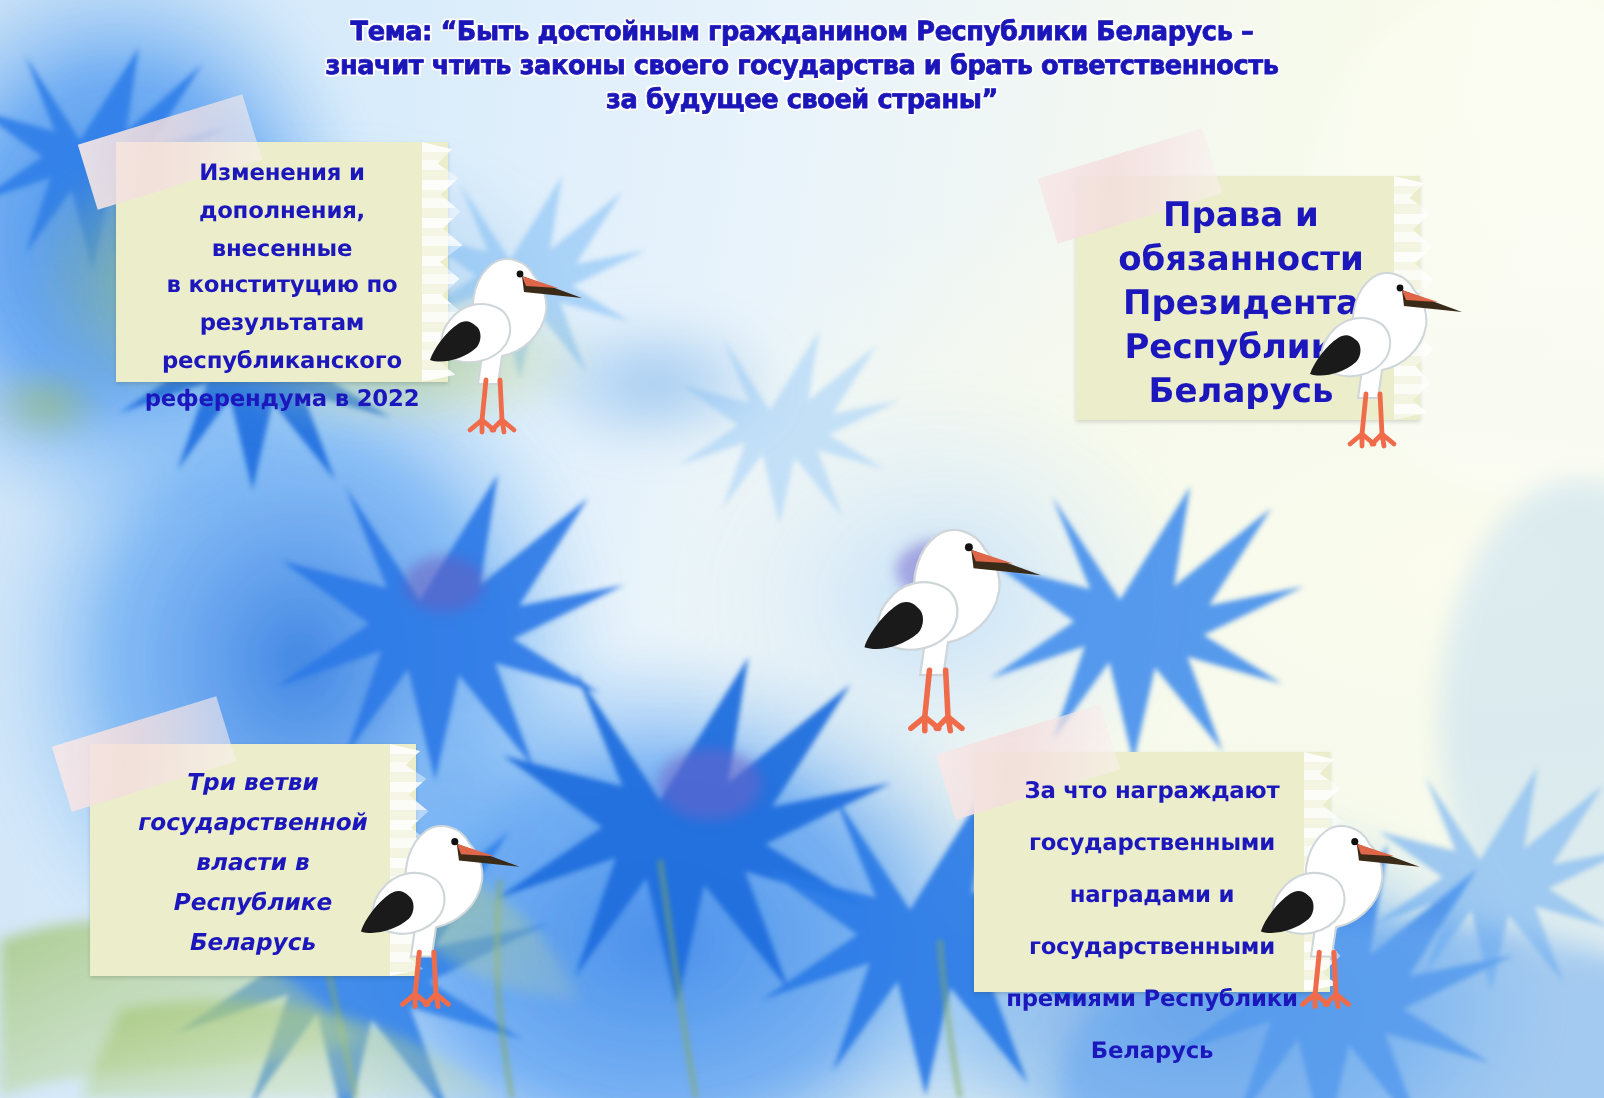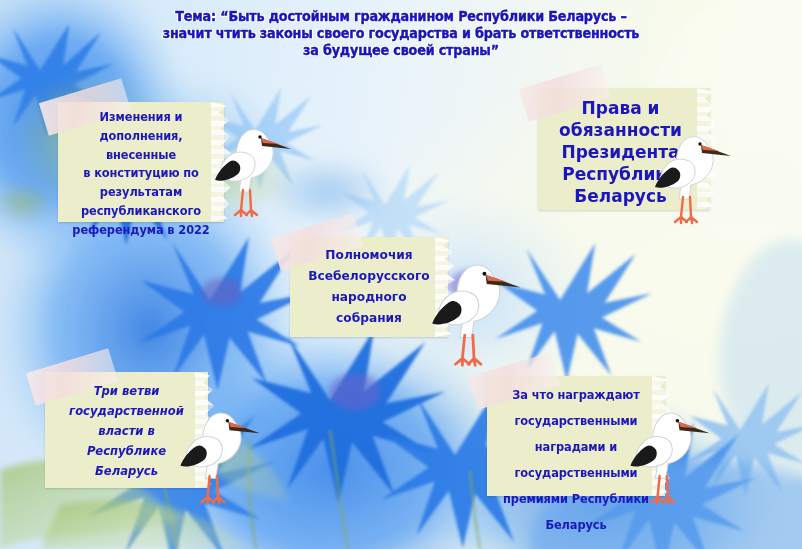--- a/index.html
+++ b/index.html
@@ -91,21 +91,21 @@
   .card .txt{
     position:relative;z-index:3;
     color:#1c17bd;
     font-family:"DejaVu Sans","Liberation Sans",sans-serif;
     font-weight:bold;
     text-align:center;
     white-space:pre-line;
   }
 
   
-  #card-1{left:58px;top:102px;width:166px;height:120px;}
+  #card-1{left:58px;top:71px;width:166px;height:120px;}
   #card-1 .txt{font-size:11.4px;line-height:18.8px;padding:6px 6px 0 6px;letter-spacing:-0.1px;}
 
   #card-2{left:538px;top:88px;width:172px;height:122px;}
   #card-2 .txt{font-size:17px;line-height:22px;padding:9px 8px 0 1px;}
 
   #card-3{left:290px;top:237px;width:158px;height:100px;}
   #card-3 .txt{font-size:12.2px;line-height:21px;padding:8px 6px 0 6px;}
 
   #card-4{left:45px;top:372px;width:163px;height:116px;font-style:italic;}
   #card-4 .txt{font-size:11.6px;line-height:20px;padding:9px 6px 0 6px;}
@@ -253,29 +253,20 @@
     <div class="paper"></div>
     <div class="torn"></div>
     <div class="tape"></div>
     <div class="txt">Права и
 обязанности
 Президента
 Республики
 Беларусь</div>
   </div>
 
-  <div class="card" id="card-3">
-    <div class="paper"></div>
-    <div class="torn"></div>
-    <div class="tape"></div>
-    <div class="txt">Полномочия
-Всебелорусского
-народного
-собрания</div>
-  </div>
 
   <div class="card" id="card-4">
     <div class="paper"></div>
     <div class="torn"></div>
     <div class="tape"></div>
     <div class="txt">Три ветви
 государственной
 власти в
 Республике
 Беларусь</div>

